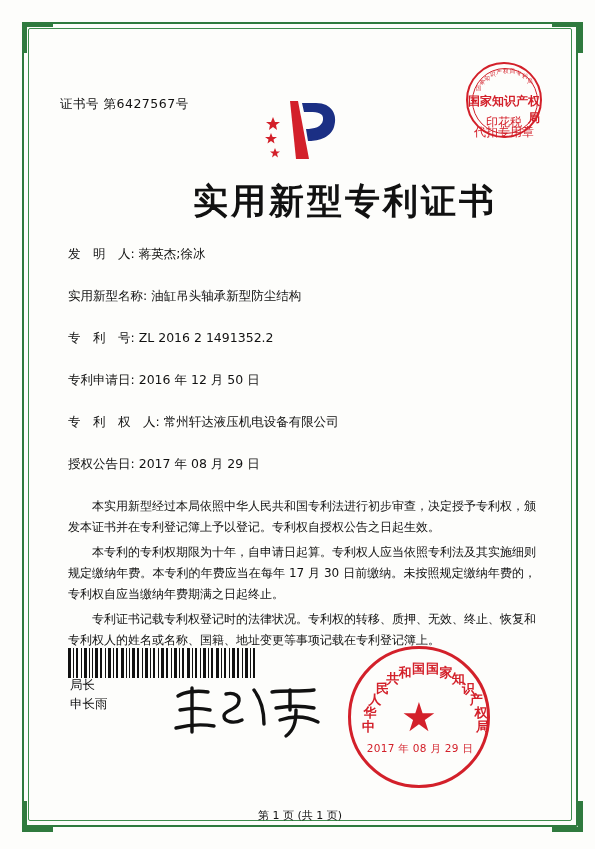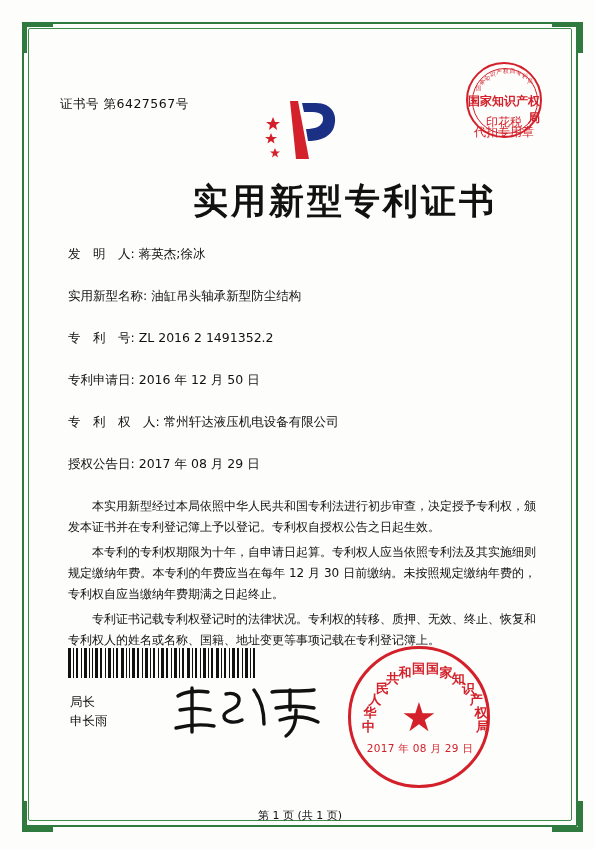--- a/index.html
+++ b/index.html
@@ -163,21 +163,21 @@
   }
   .barcode .bar {
     position: absolute;
     top: 0;
     height: 30px;
     background: #111;
   }
 
   .footer-left {
     position: absolute;
-    left: 70px; top: 692px;
+    left: 70px; top: 675px;
     font-size: 12.5px;
     line-height: 19px;
     color: #111;
   }
 
   .signature {
     position: absolute;
     left: 168px; top: 680px;
     width: 160px; height: 62px;
   }
@@ -297,21 +297,21 @@
       <span class="field-value">常州轩达液压机电设备有限公司</span>
     </div>
     <div class="field-row">
       <span class="field-label">授权公告日:</span>
       <span class="field-value">2017 年 08 月 29 日</span>
     </div>
   </div>
 
   <div class="body-text">
     <p>本实用新型经过本局依照中华人民共和国专利法进行初步审查，决定授予专利权，颁发本证书并在专利登记簿上予以登记。专利权自授权公告之日起生效。</p>
-    <p>本专利的专利权期限为十年，自申请日起算。专利权人应当依照专利法及其实施细则规定缴纳年费。本专利的年费应当在每年 12 月 30 日前缴纳。未按照规定缴纳年费的，专利权自应当缴纳年费期满之日起终止。</p>
+    <p>本专利的专利权期限为十年，自申请日起算。专利权人应当依照专利法及其实施细则规定缴纳年费。本专利的年费应当在每年 17 月 30 日前缴纳。未按照规定缴纳年费的，专利权自应当缴纳年费期满之日起终止。</p>
     <p>专利证书记载专利权登记时的法律状况。专利权的转移、质押、无效、终止、恢复和专利权人的姓名或名称、国籍、地址变更等事项记载在专利登记簿上。</p>
   </div>
 
   <div class="barcode">
     <div class="bar" style="left:0px;width:3px"></div>
     <div class="bar" style="left:5px;width:1px"></div>
     <div class="bar" style="left:8px;width:2px"></div>
     <div class="bar" style="left:13px;width:1px"></div>
     <div class="bar" style="left:16px;width:3px"></div>
     <div class="bar" style="left:21px;width:1px"></div>

